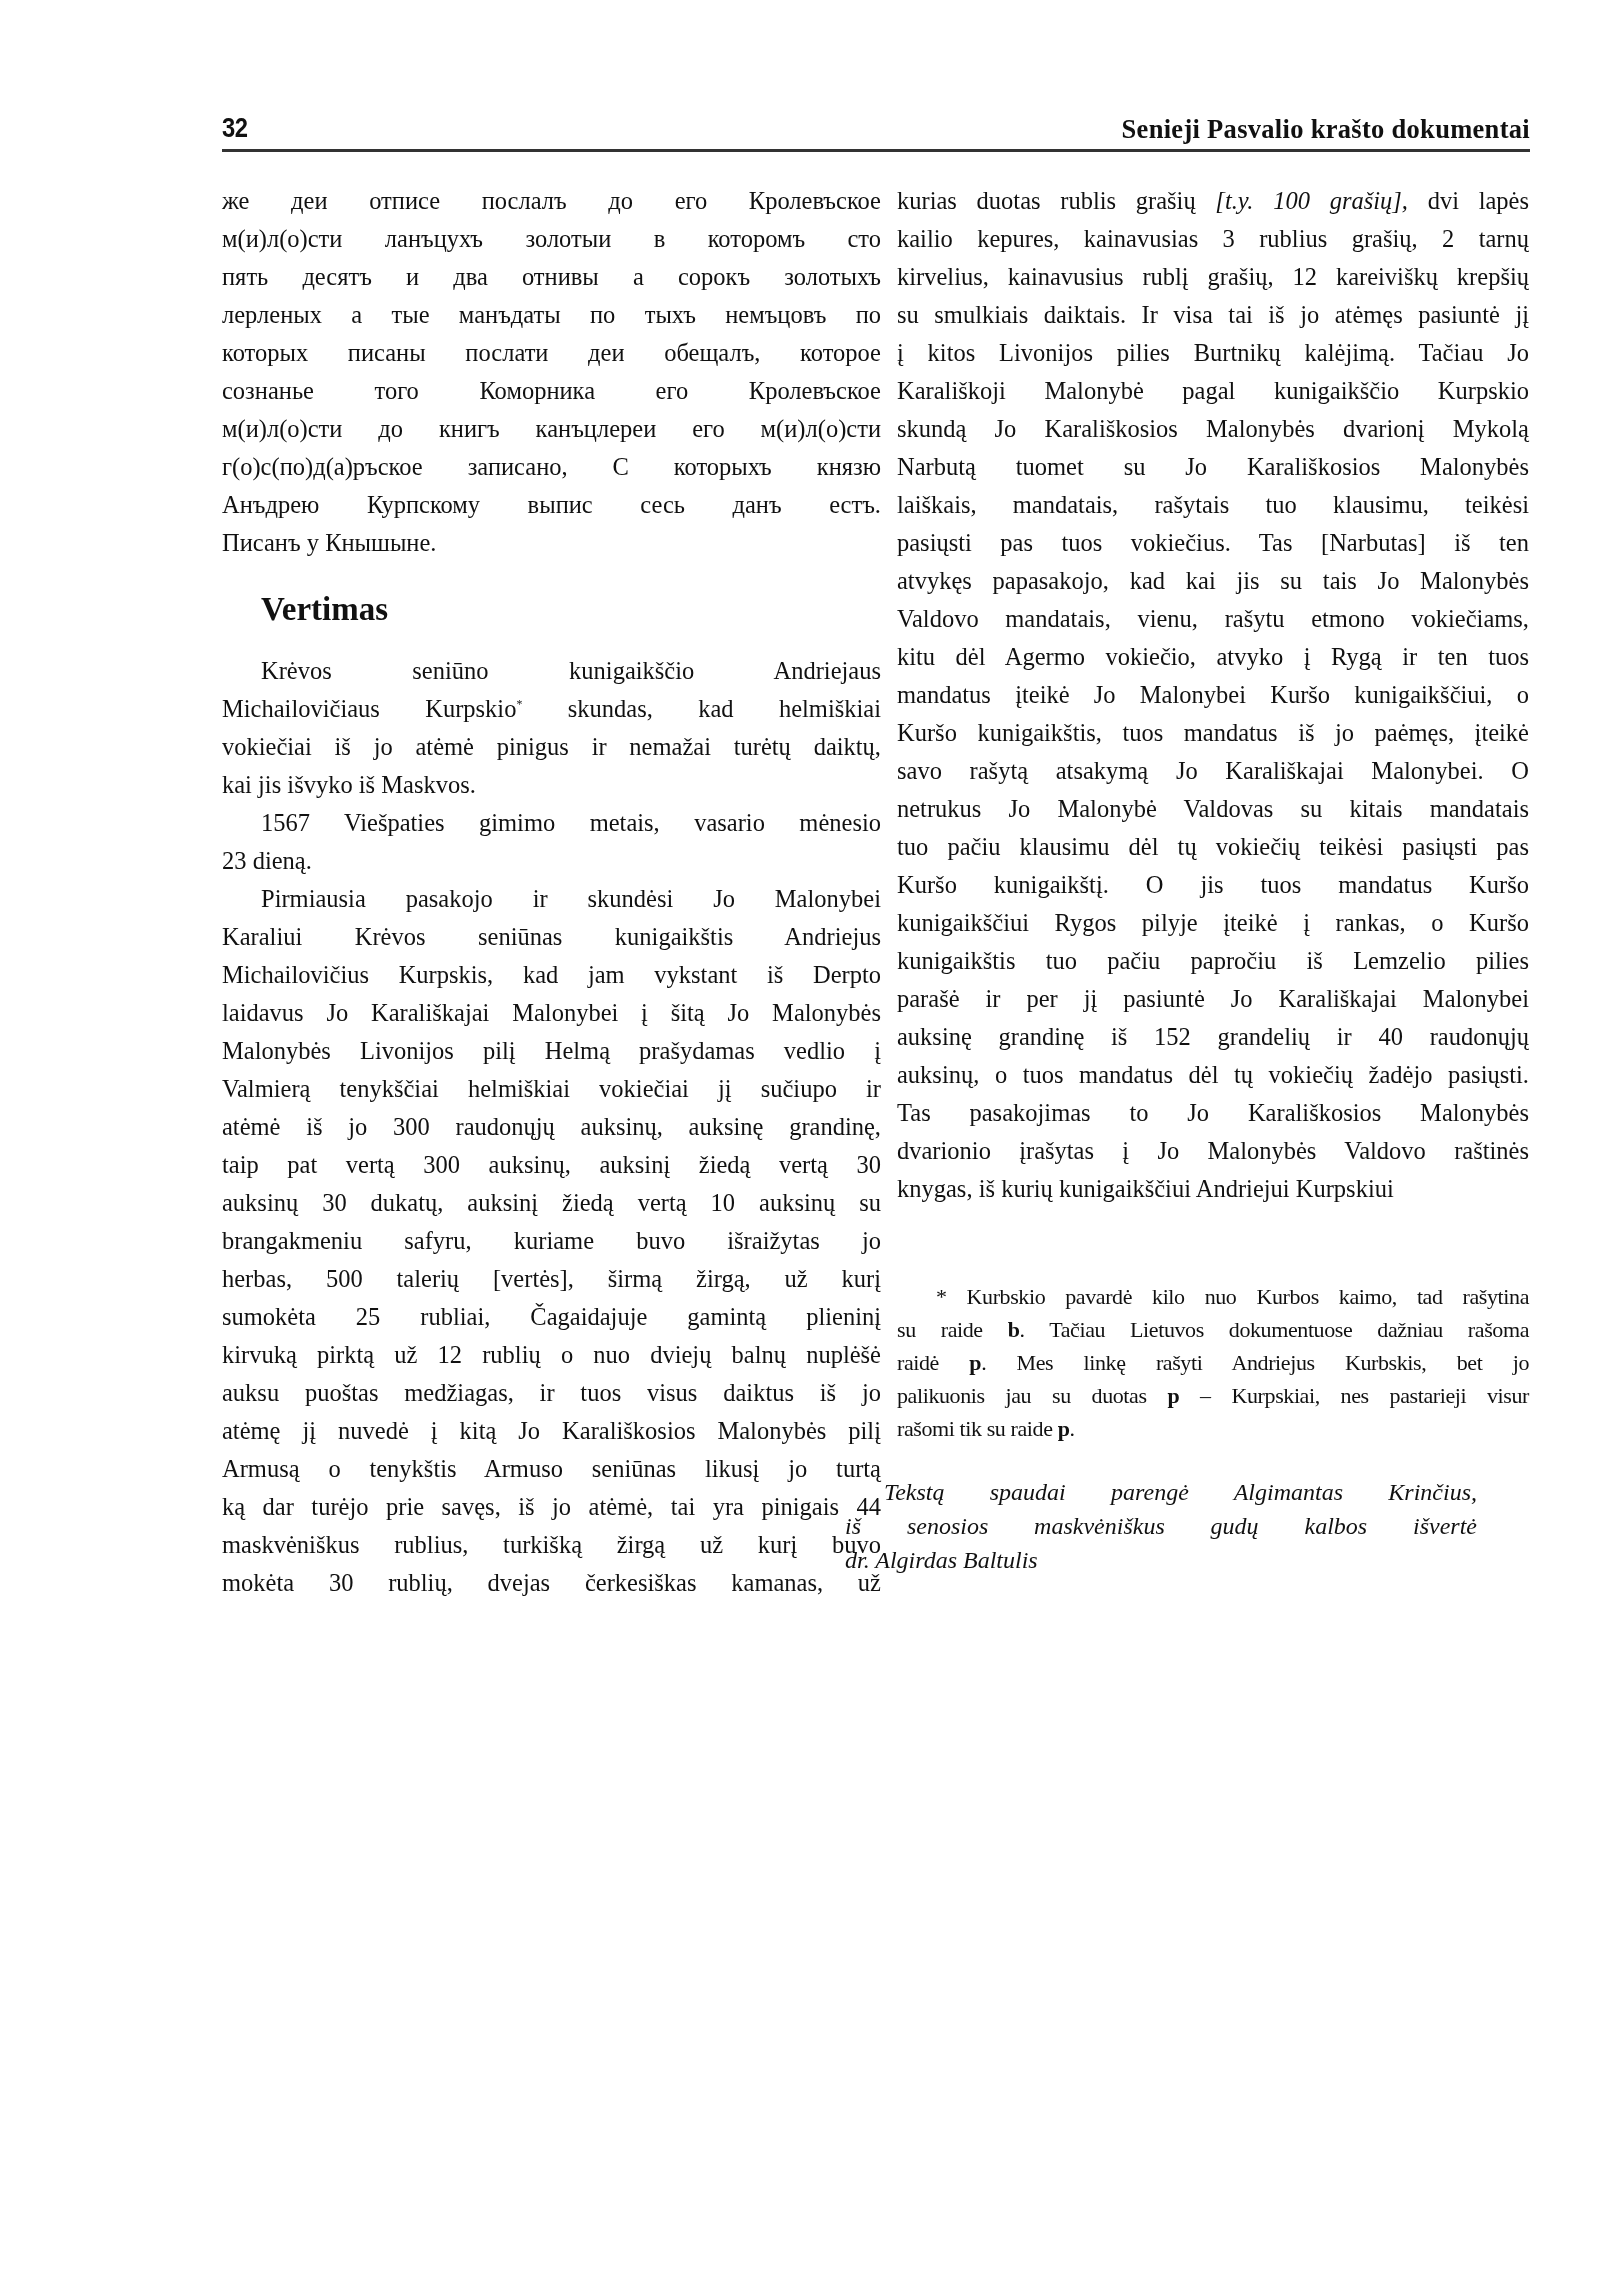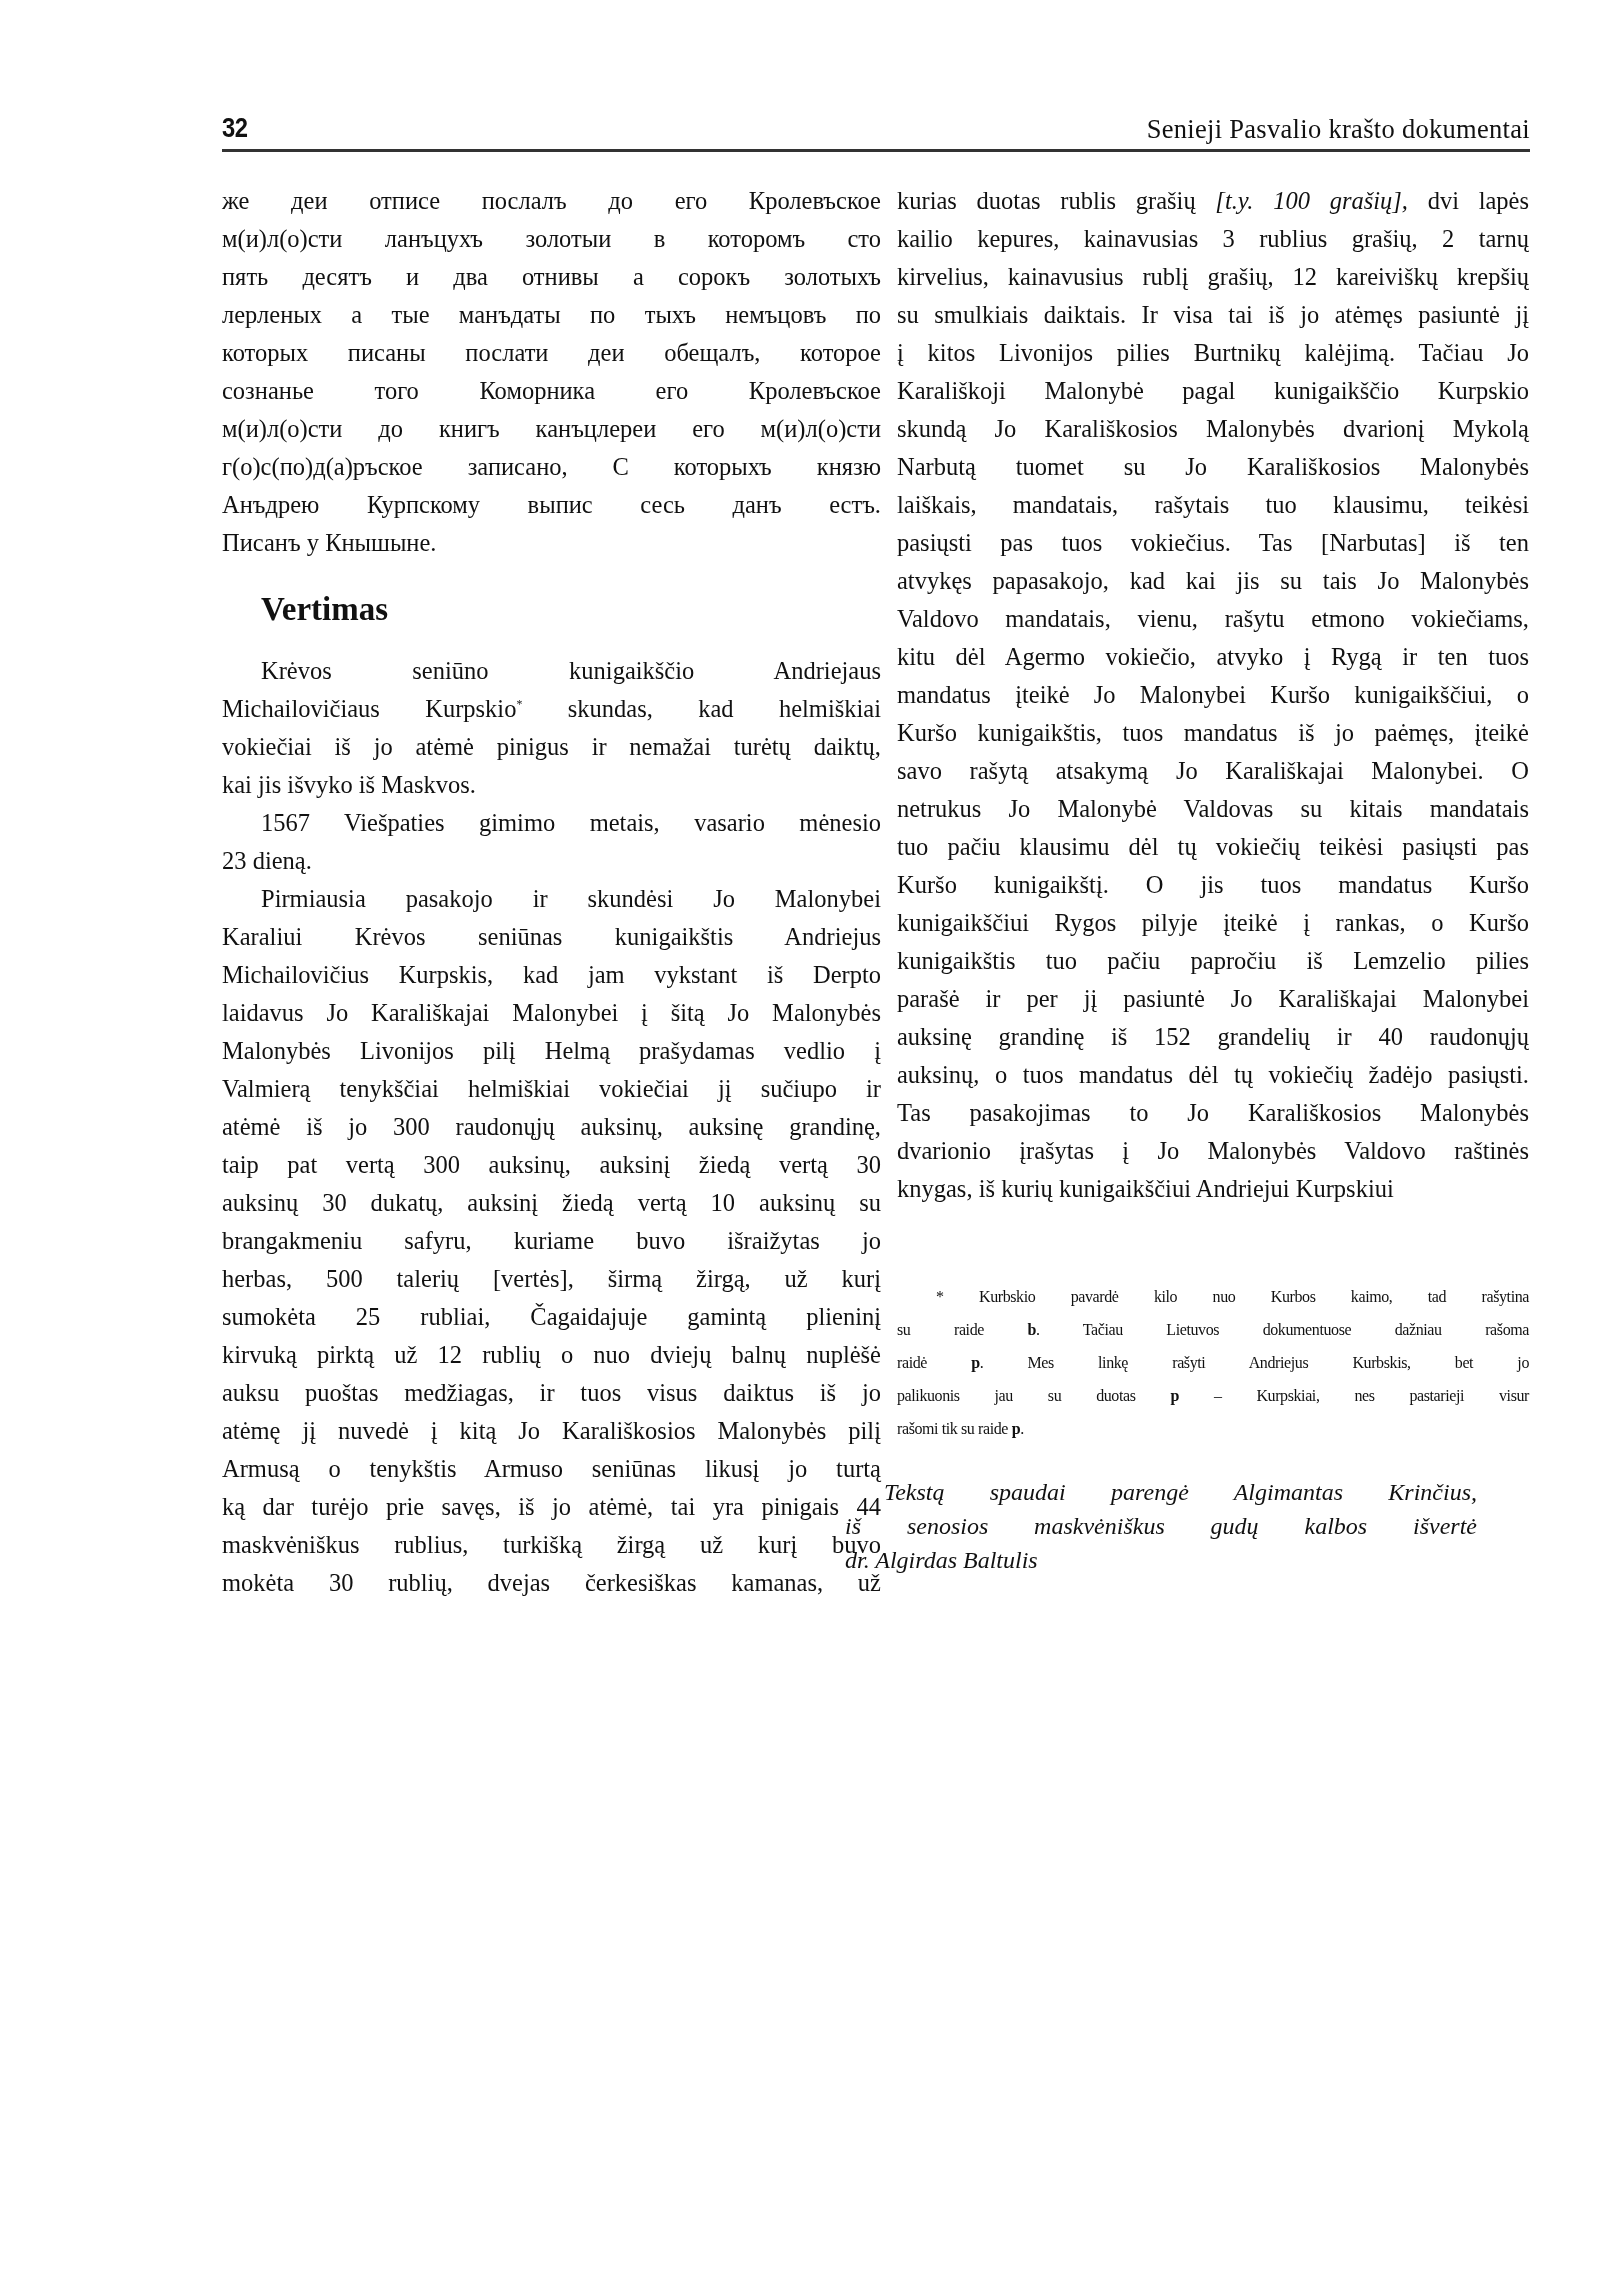--- a/index.html
+++ b/index.html
@@ -1,36 +1,36 @@
 <!DOCTYPE html>
 <html><head>
 <meta charset="utf-8">
 <style>
   html, body { margin: 0; padding: 0; background: #ffffff; }
   body { width: 1622px; height: 2293px; position: relative; overflow: hidden; color: #111; }
   .header { position: absolute; left: 222px; top: 110px; width: 1308px; height: 43px; }
   .page-number { position: absolute; left: 0; top: 2px; font-family: "Liberation Sans", sans-serif; font-weight: bold; font-size: 28px; letter-spacing: -0.5px; transform: scaleX(0.85); transform-origin: left; }
-  .running-title { position: absolute; right: 0; top: 3.9px; font-family: "Liberation Serif", serif; font-weight: normal; font-size: 26.5px; letter-spacing: 0.3px; }
+  .running-title { position: absolute; right: 0; top: 3.9px; font-family: "Liberation Serif", serif; font-weight: bold; font-size: 26.5px; letter-spacing: 0.3px; }
   .rule { position: absolute; left: 222px; top: 149px; width: 1308px; height: 2.9px; background: #333; }
 
   .col { position: absolute; font-family: "Liberation Serif", serif; font-size: 24.5px; line-height: 38px; text-align: justify; }
   .col-left { left: 222px; top: 182px; width: 659px; }
   .col-right { left: 897px; top: 182px; width: 632px; }
   .cyr .line { display: block; text-align: justify; text-align-last: justify; white-space: nowrap; }
   .cyr .line.last { text-align-last: left; }
 
   .heading { margin: 29px 0 0 39px; font-weight: bold; font-size: 33px; line-height: 37px; }
   .gap-after-heading { height: 23.5px; }
 
   .line { display: block; }
   .jline { display: block; text-align: justify; text-align-last: justify; white-space: nowrap; overflow: visible; }
   .jline.last { text-align-last: left; }
   .ind { padding-left: 39px; }
 
-  .footnote { position: absolute; left: 897px; top: 1280px; width: 632px; font-family: "Liberation Serif", serif; font-size: 16px; line-height: 33px; letter-spacing: -0.4px; }
+  .footnote { position: absolute; left: 897px; top: 1280px; width: 632px; font-family: "Liberation Serif", serif; font-size: 22px; line-height: 33px; letter-spacing: -0.4px; }
   .credit { position: absolute; left: 845px; top: 1475px; width: 632px; font-family: "Liberation Serif", serif; font-style: italic; font-size: 24px; line-height: 34px; }
   sup { font-size: 11.8px; line-height: 0; vertical-align: super; }
   b.bold-letter { font-weight: bold; }
   i { font-style: italic; }
 </style>
 </head>
 <body>
 
 <div class="header">
   <span class="page-number">32</span>

